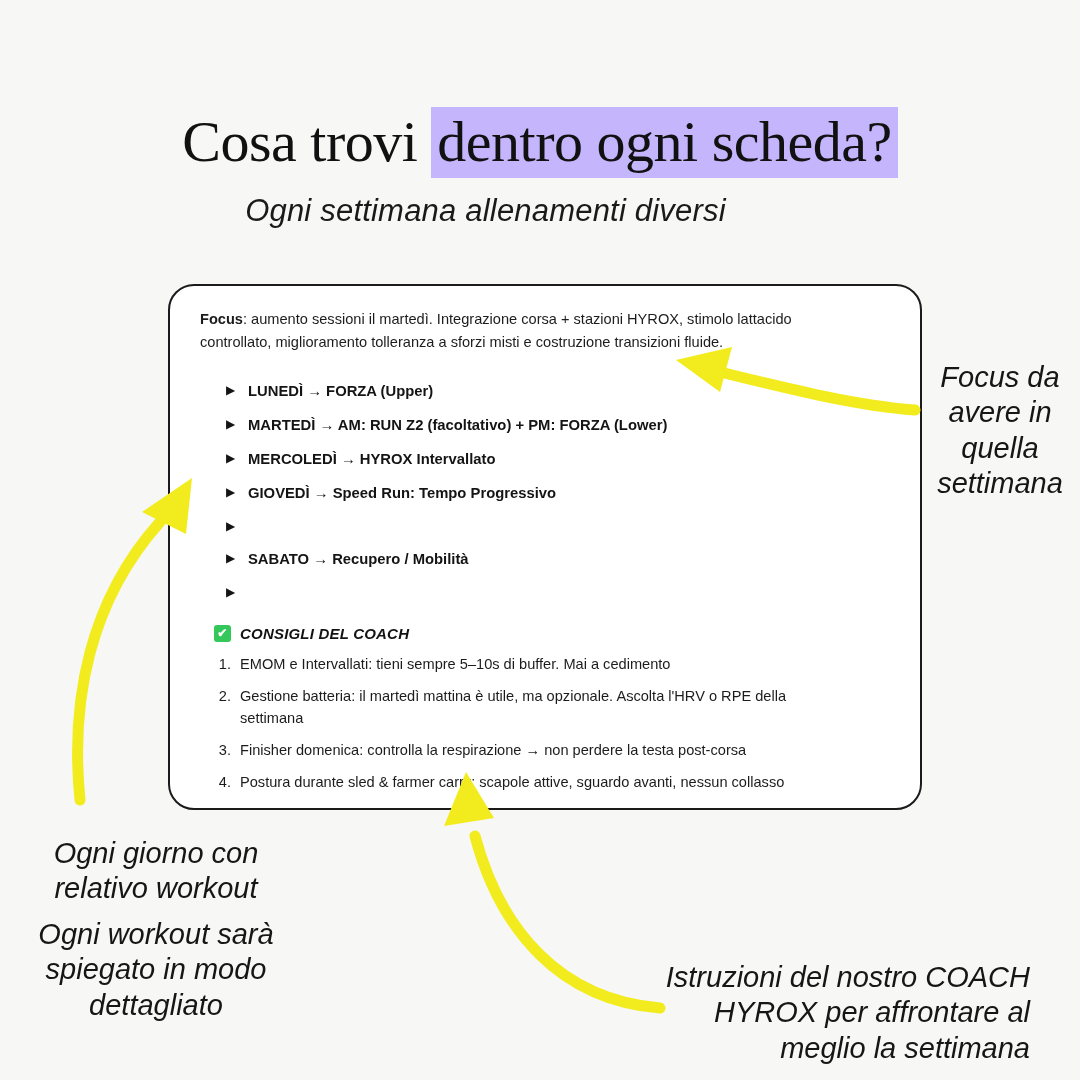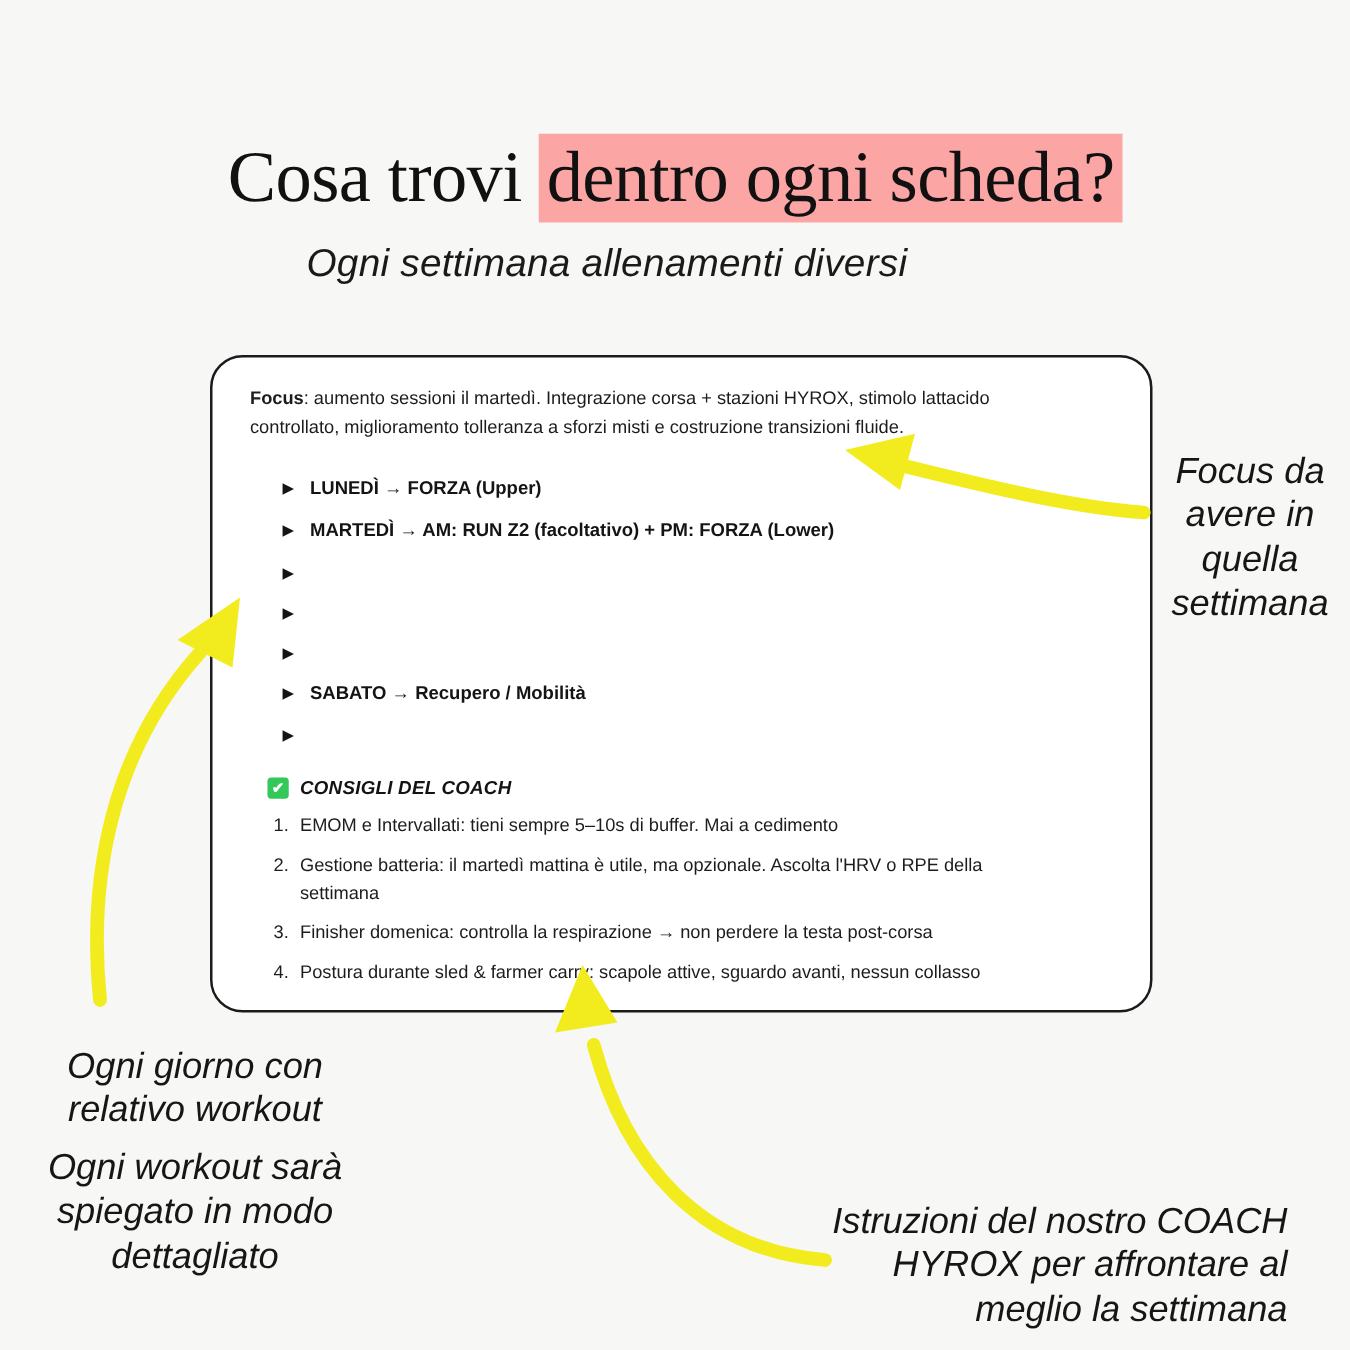--- a/index.html
+++ b/index.html
@@ -22,21 +22,21 @@
     text-align: center;
     font-family: "Liberation Serif", serif;
     font-size: 58px;
     font-weight: 400;
     color: #111111;
     letter-spacing: -0.5px;
     white-space: nowrap;
   }
   .headline .hl-plain { }
   .headline .hl-mark {
-    background: #fca5a5;
+    background: #c4b5fd;
     padding: 2px 6px 4px 6px;
     box-decoration-break: clone;
   }
 
   .subheadline {
     position: absolute;
     top: 193px;
     left: 0;
     width: 971px;
     text-align: center;
@@ -173,23 +173,25 @@
     <div class="day-row">
       <span class="day-arrow">▶</span>
       <span class="day-text">LUNEDÌ → FORZA (Upper)</span>
     </div>
     <div class="day-row">
       <span class="day-arrow">▶</span>
       <span class="day-text">MARTEDÌ → AM: RUN Z2 (facoltativo) + PM: FORZA (Lower)</span>
     </div>
     <div class="day-row">
       <span class="day-arrow">▶</span>
-    </div>
-    <div class="day-row">
-      <span class="day-arrow">▶</span>
+      <span class="day-text">MERCOLEDÌ →  HYROX Intervallato</span>
+    </div>
+    <div class="day-row">
+      <span class="day-arrow">▶</span>
+      <span class="day-text">GIOVEDÌ → Speed Run: Tempo Progressivo</span>
     </div>
     <div class="day-row">
       <span class="day-arrow">▶</span>
     </div>
     <div class="day-row">
       <span class="day-arrow">▶</span>
       <span class="day-text">SABATO → Recupero / Mobilità</span>
     </div>
     <div class="day-row">
       <span class="day-arrow">▶</span>

